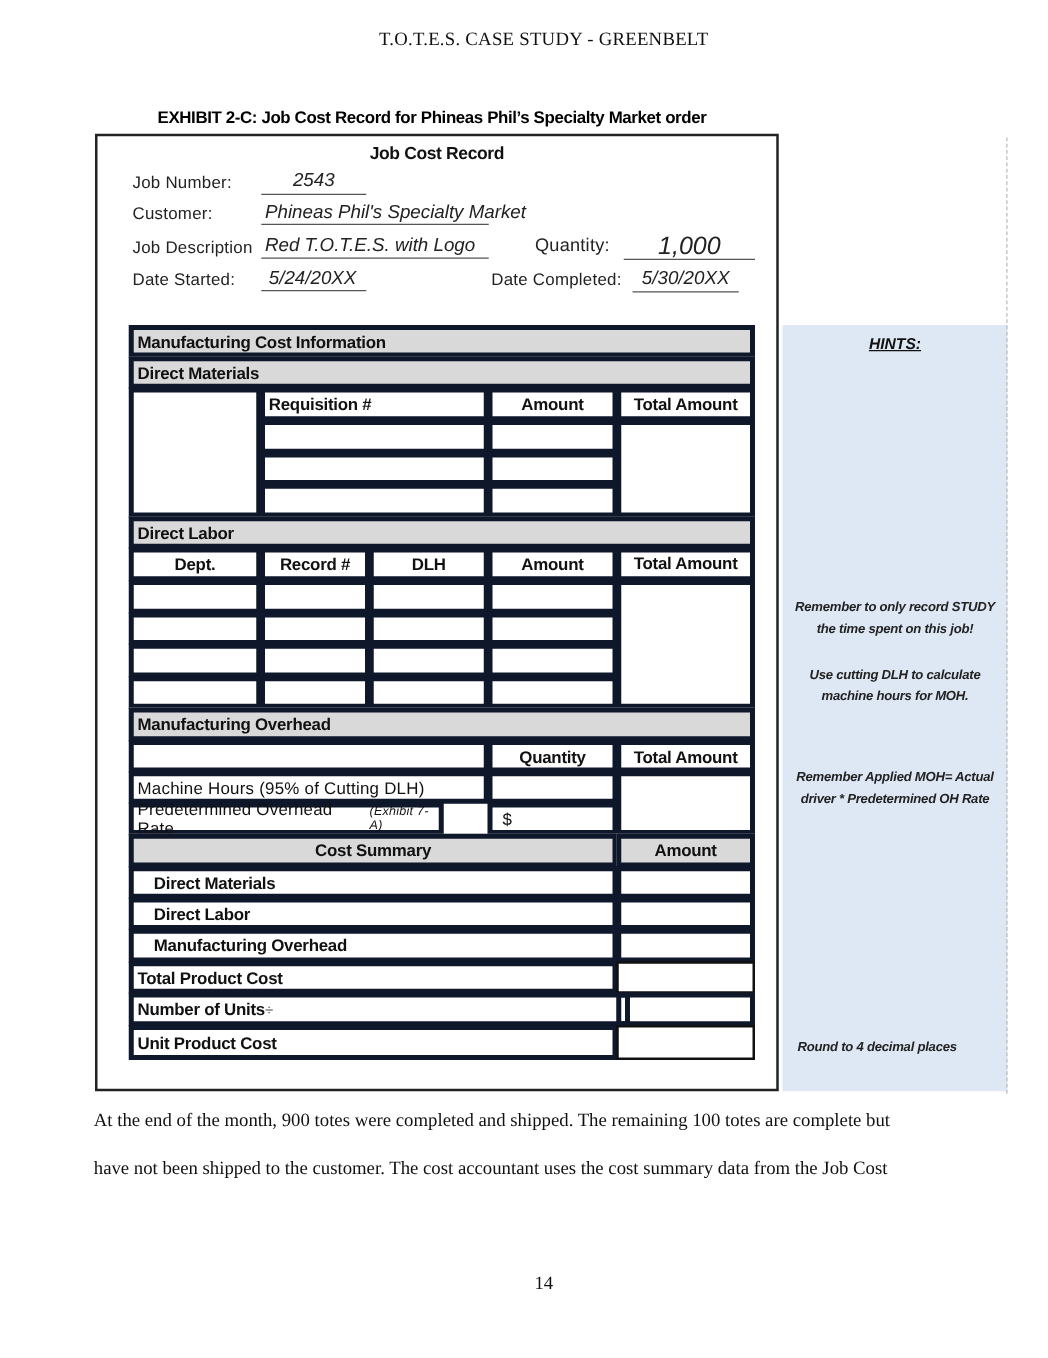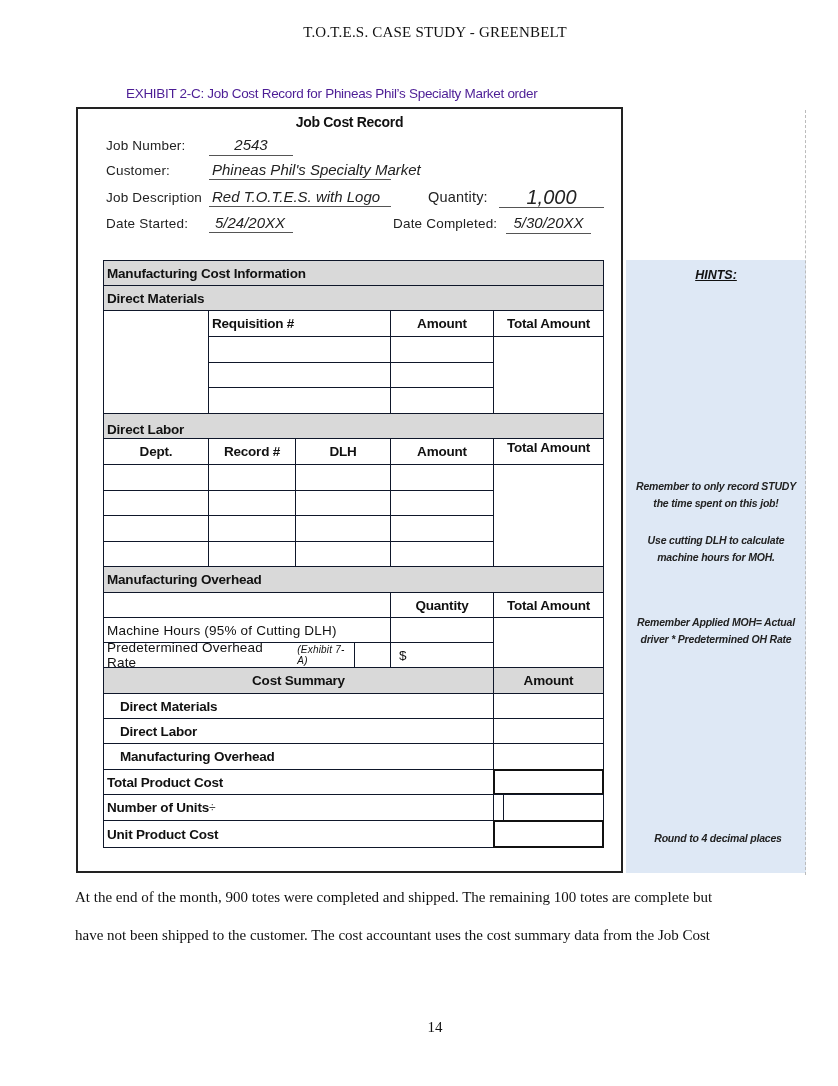--- a/index.html
+++ b/index.html
@@ -1,41 +1,41 @@
 <!DOCTYPE html>
 <html><head>
 <meta charset="utf-8">
 <style>
   html, body { margin: 0; padding: 0; background: #ffffff; }
   body { width: 838px; height: 1086px; position: relative; overflow: hidden;
          font-family: "Liberation Sans", sans-serif; color: #111; }
   .abs { position: absolute; }
   .page-header { top: 24px; left: 0; width: 870px; text-align: center;
     font-family: "Liberation Serif", serif; font-size: 15px; letter-spacing: 0.2px; }
-  .exhibit-title { top: 86px; left: 126px; font-size: 13.5px; font-weight: normal;
-    color: #4c1d95; font-family: "Liberation Sans Narrow", "Liberation Sans", sans-serif; letter-spacing: -0.3px; text-align: center; }
+  .exhibit-title { top: 86px; left: 126px; font-size: 13.5px; font-weight: bold;
+    color: #000000; font-family: "Liberation Sans Narrow", "Liberation Sans", sans-serif; letter-spacing: -0.3px; text-align: center; }
   .outer-box { top: 107px; left: 76px; width: 547px; height: 766px;
     border: 2px solid #222; box-sizing: border-box; }
   .jcr-title { top: 114px; left: 76px; width: 547px; text-align: center;
     font-size: 14px; font-weight: bold; letter-spacing: -0.3px; }
   .hdr-label { font-size: 13.5px; color: #222; letter-spacing: 0.2px; }
   .hdr-value { font-style: italic; font-size: 15px; color: #222;
     border-bottom: 1px solid #555; text-align: center; line-height: 18px; height: 19px; }
   .hdr-value.left { text-align: left; padding-left: 3px; box-sizing: border-box; }
 
   .hints { top: 260px; left: 626px; width: 180px; height: 613px; background: #dee8f5; }
   .dash { top: 110px; left: 805px; width: 0; height: 765px; border-left: 1px dashed #bbb; }
   .hint-title { top: 268px; left: 626px; width: 180px; text-align: center;
     font-size: 12.5px; font-weight: bold; font-style: italic; text-decoration: underline; }
   .hint { left: 626px; width: 180px; text-align: center; font-size: 10.5px;
     font-weight: bold; font-style: italic; line-height: 17px; color: #222; letter-spacing: -0.2px; }
-  .hint.left { text-align: center; padding-left: 2px; }
+  .hint.left { text-align: left; padding-left: 12px; }
 
   .grid { top: 260px; left: 103px; width: 501px; height: 588px; }
-  .cell { position: absolute; box-sizing: border-box; border: 1px solid #0f172a;
+  .cell { position: absolute; box-sizing: border-box; border: 4px solid #0f172a;
     font-size: 13.5px; display: flex; align-items: center; letter-spacing: -0.2px; }
   .gray { background: #d9d9d9; }
   .b { font-weight: bold; }
   .c { justify-content: center; }
   .pl { padding-left: 3px; }
   .pl2 { padding-left: 16px; }
   .thick { border: 2px solid #111; }
   .reg { font-weight: normal; letter-spacing: 0.2px; }
   .small-it { font-style: italic; font-size: 10px; margin-left: 4px; }
 

